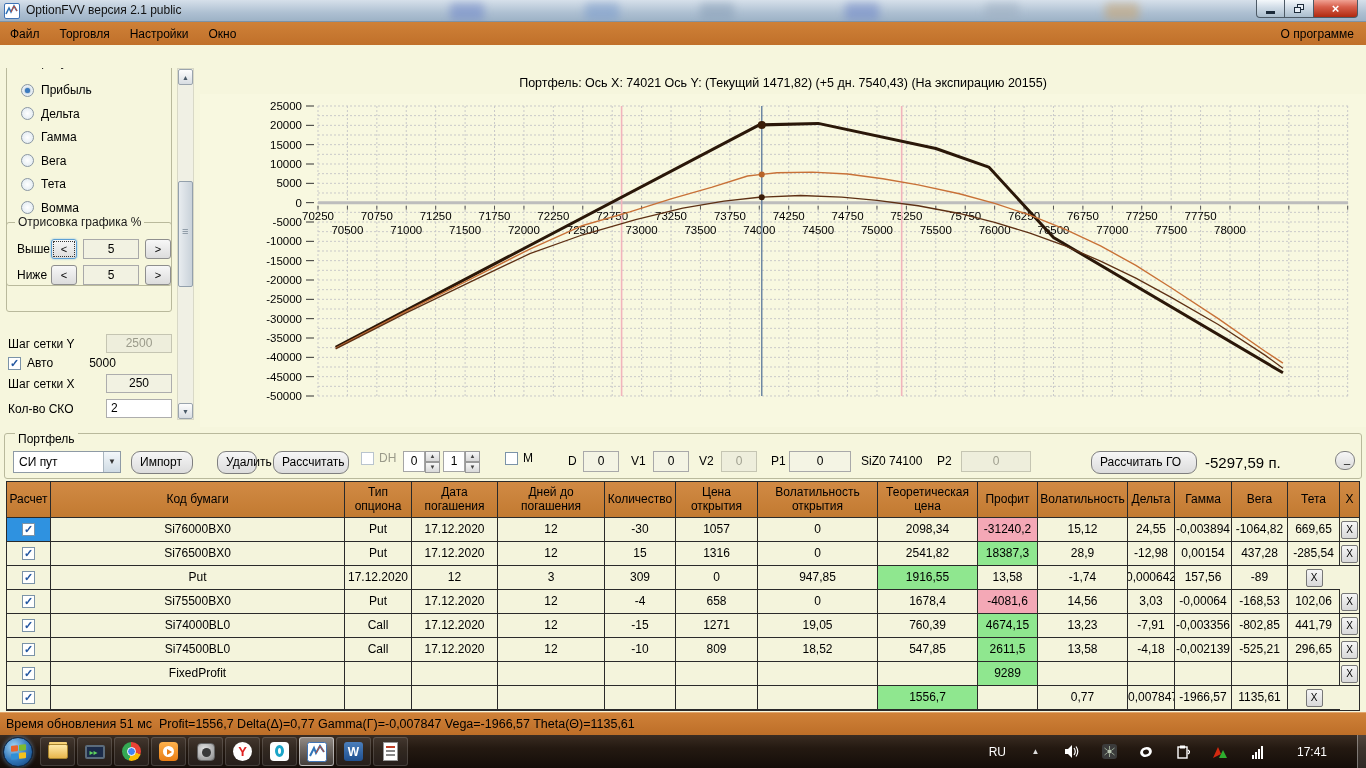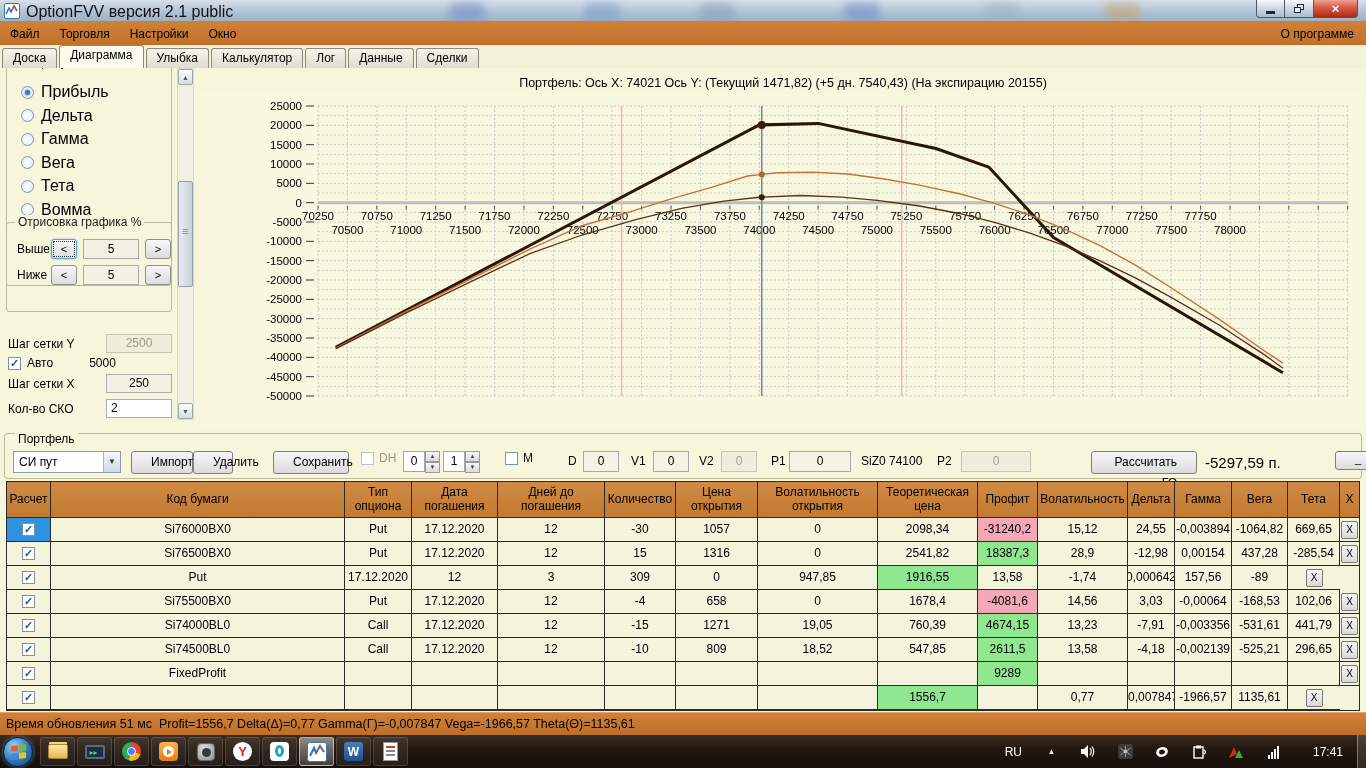--- a/index.html
+++ b/index.html
@@ -5,21 +5,21 @@
   * { margin:0; padding:0; box-sizing:border-box; }
   body { font-family:"Liberation Sans", sans-serif; background:#444; }
   #screen { position:relative; width:1366px; height:768px; overflow:hidden; background:#f6f6dd; }
 
   
   #titlebar { position:absolute; left:0; top:0; width:1366px; height:22px;
     background:linear-gradient(#d6e0ea,#aec0d2 60%,#9db2c6); border-bottom:1px solid #7d92a6; overflow:hidden; }
   .blur-blob { position:absolute; top:3px; width:34px; height:18px; border-radius:4px; filter:blur(4px); opacity:.55; }
   #app-icon { position:absolute; left:4px; top:3px; width:16px; height:16px; background:#fff; border:1px solid #3f73b5; border-radius:2px; }
   #app-icon svg { display:block; }
-  #win-title { position:absolute; left:26px; top:3px; font-size:16px; color:#111; }
+  #win-title { position:absolute; left:26px; top:3px; font-size:12px; color:#111; }
   #win-controls { position:absolute; right:8px; top:0; display:flex; }
   .win-btn { height:18px; border:1px solid #4d5a66; border-top:none; display:flex; align-items:center; justify-content:center;
     background:linear-gradient(#f4f8fb,#cfdbe6 45%,#aabdcd); }
   .win-btn.min { width:29px; border-radius:0 0 0 4px; }
   .win-btn.res { width:28px; border-left:none; border-right:none; }
   .win-btn.close { width:45px; border-radius:0 0 4px 0; background:linear-gradient(#f0a294,#d8604c 40%,#b0290f); color:#fff; font-size:13px; font-weight:bold; }
   .glyph-min { width:9px; height:3px; background:#1c2b3a; margin-top:7px; }
   .glyph-res { position:relative; width:10px; height:9px; }
   .glyph-res i { position:absolute; width:7px; height:6px; border:1px solid #1c2b3a; background:#e8eff6; }
   .glyph-res i.b { left:0; bottom:0; } .glyph-res i.t { right:0; top:0; }
@@ -37,21 +37,21 @@
   .tab.active { height:23px; background:#fcfcee; font-weight:normal; position:relative; z-index:2; }
 
   
   #main { position:absolute; left:0; top:68px; width:1366px; height:359px; background:#f6f6dd; overflow:hidden; }
 
   
   #sidebar { position:absolute; left:0; top:0; width:200px; height:359px; overflow:hidden; }
   .groupbox { position:absolute; border:1px solid #b9b99c; border-radius:3px; }
   .groupbox .gb-label { position:absolute; top:-8px; left:8px; background:#f6f6dd; padding:0 3px; font-size:12px; color:#1a1a1a; }
   #group-draw { left:6px; top:-6px; width:166px; height:224px; }
-  .radio-row { position:absolute; left:14px; display:flex; align-items:center; font-size:16px; color:#000; }
+  .radio-row { position:absolute; left:14px; display:flex; align-items:center; font-size:12px; color:#000; }
   .radio-dot { width:13px; height:13px; border-radius:50%; border:1px solid #8a97a3; background:radial-gradient(#fff,#dce6ee); margin-right:7px; position:relative; }
   .radio-dot.sel::after { content:""; position:absolute; left:3px; top:3px; width:5px; height:5px; border-radius:50%; background:#3b7bbf; box-shadow:0 0 2px #2c5c92; }
   #group-render { left:6px; top:154px; width:166px; height:90px; }
   .spin-row { position:absolute; left:10px; display:flex; align-items:center; font-size:12px;justify-content:flex-end; }
   .spin-row .lbl { width:34px; }
   .sbtn { width:26px; height:20px; font-size:11px; text-align:center; line-height:18px;
     background:linear-gradient(#f7f7f7,#dcdcdc); border:1px solid #8e8e8e; border-radius:3px; }
   .sbtn.focus { outline:1px dotted #333; outline-offset:-3px; border-color:#5c9fd4; box-shadow:0 0 2px #7ab8e8; }
   .spin-val { width:56px; height:20px; margin:0 6px; text-align:center; line-height:18px; font-size:12px;
     background:#f2f2e2; border:1px solid #a9a9a9; }
@@ -73,21 +73,21 @@
   #chart-title { position:absolute; left:0; top:8px; width:100%; text-align:center; font-size:12.5px; color:#000; }
   #chart-svg { position:absolute; left:0; top:26px; }
 
   
   #portfolio-bar { position:absolute; left:0; top:427px; width:1366px; height:53px; background:#f6f6dd; }
   #pf-group { position:absolute; left:4px; top:6px; width:1358px; height:46px; border:1px solid #b9b99c; border-radius:3px; }
   #pf-label { position:absolute; left:10px; top:-2px; background:#f6f6dd; padding:0 3px; font-size:12px; }
   .pf-ctl { position:absolute; top:17px; }
   #pf-combo { left:8px; width:108px; height:22px; background:#fff; border:1px solid #8e9aa5; font-size:12px; display:flex; align-items:center; padding-left:5px; }
   #pf-combo .arr { margin-left:auto; width:17px; height:20px; background:linear-gradient(#f3f7fa,#cfdbe4); border-left:1px solid #aab6bf; font-size:8px; color:#333; text-align:center; line-height:20px; }
-  .pf-btn { height:23px; padding:0 19px; font-size:12px; background:linear-gradient(#f6f6f6,#dcdcdc); border:1px solid #7f7f7f; border-radius:3px; line-height:21px; text-align:right; }
+  .pf-btn { height:23px; padding:0 8px; font-size:12px; background:linear-gradient(#f6f6f6,#dcdcdc); border:1px solid #7f7f7f; border-radius:9px; line-height:21px; text-align:left; }
   .pf-chk { display:flex; align-items:center; font-size:12px; gap:5px; }
   .pf-chk.dis { color:#9a9a8a; } .pf-chk.dis .cbx { border-color:#b9c4ce; }
   .spinner { display:flex; height:21px; }
   .spinner .num { width:22px; background:#fff; border:1px solid #a5a5a5; font-size:12px; text-align:center; line-height:19px; }
   .spinner .ud { display:flex; flex-direction:column; width:15px; }
   .spinner .ud i { flex:1; font-style:normal; font-size:6px; line-height:9px; text-align:center; background:linear-gradient(#f7f7f7,#d9d9d9); border:1px solid #9a9a9a; color:#444; }
   .pf-lbl { font-size:12px; line-height:21px; }
   .pf-inp { height:21px; border:1px solid #a9a9a9; background:#f4f4e4; font-size:12px; text-align:center; line-height:19px; }
   .pf-inp.dis { color:#a0a090; background:#eeeedc; border-color:#c5c5b2; }
   #pf-go-val { font-size:15px; line-height:23px; }
@@ -115,21 +115,21 @@
   #taskbar { position:absolute; left:0; top:735px; width:1366px; height:33px;
     background:linear-gradient(#3a2c22,#241911 40%,#140d09); display:flex; align-items:center; }
   #start-orb { width:30px; height:30px; margin:0 6px 0 3px; border-radius:50%;
     background:radial-gradient(circle at 35% 30%, #9fd4f5, #2f74b8 55%, #123c6e); border:1px solid #0c2a4e; position:relative; box-shadow:0 0 4px rgba(120,180,240,.6); }
   .flag { position:absolute; left:7px; top:7px; width:15px; height:15px; transform:skewY(-6deg); display:grid; grid-template-columns:7px 7px; grid-gap:1px; }
   .flag i { width:7px; height:6px; border-radius:1px; }
   .tb-slot { width:35px; height:29px; margin:0 1px; border-radius:3px; display:flex; align-items:center; justify-content:center;
     background:rgba(255,255,255,.07); border:1px solid rgba(255,255,255,.14); }
   .tb-slot.active { background:linear-gradient(rgba(255,255,255,.45),rgba(255,255,255,.2)); border-color:rgba(255,255,255,.5); }
   .ic { position:relative; }
-  #tray { margin-left:auto; display:flex; align-items:center; gap:22px; color:#fff; font-size:12px; padding-right:4px; }
+  #tray { margin-left:auto; display:flex; align-items:center; gap:22px; color:#fff; font-size:12px; padding-right:20px; }
   .tray-ic { width:15px; height:15px; display:flex; align-items:center; justify-content:center; }
   #tray-arrow { color:#ddd; font-size:8px; }
   .bars { display:flex; align-items:flex-end; gap:1px; }
   .bars i { width:2px; background:#fff; }
   #clock { padding:0 10px; }
   #show-desktop { width:9px; height:33px; background:rgba(255,255,255,.12); border-left:1px solid rgba(255,255,255,.35); }
 </style>
 </head>
 <body>
 
@@ -161,29 +161,20 @@
         </div>
       <div class="win-btn close">×</div>
     </div>
   </div>
 
   <div id="menubar">
     <span id="menu-items"><span class="menu-item">Файл</span><span class="menu-item">Торговля</span><span class="menu-item">Настройки</span><span class="menu-item">Окно</span></span>
     <span id="menu-right" class="menu-item">О программе</span>
   </div>
 
-  <div id="tabstrip">
-      <div class="tab">Доска</div>
-      <div class="tab active">Диаграмма</div>
-      <div class="tab">Улыбка</div>
-      <div class="tab">Калькулятор</div>
-      <div class="tab">Лог</div>
-      <div class="tab">Данные</div>
-      <div class="tab">Сделки</div>
-    </div>
 
   <div id="main">
 
     <div id="sidebar">
       <div class="groupbox" id="group-draw">
         <span class="gb-label">Что рисуем</span>
         <span id="radio-list"><div class="radio-row" style="top: 20px;">
               <span class="radio-dot sel"></span>
               <span>Прибыль</span>
             </div><div class="radio-row" style="top: 43.5px;">
@@ -427,22 +418,22 @@
   </div>
 
   <div id="portfolio-bar">
     <div id="pf-group">
       <span id="pf-label">Портфель</span>
       <div class="pf-ctl" id="pf-combo">
         <span>СИ пут</span>
         <span class="arr">▼</span>
       </div>
       <div class="pf-ctl pf-btn" style="left:126px;width:62px">Импорт</div>
-      <div class="pf-ctl pf-btn" style="left:188px;width:40px">Удалить</div>
-      <div class="pf-ctl pf-btn" style="left:268px;width:76px">Сохранить</div>
+      <div class="pf-ctl pf-btn" style="left:212px;width:40px">Удалить</div>
+      <div class="pf-ctl pf-btn" style="left:268px;width:76px">Рассчитать</div>
       <div class="pf-ctl pf-chk dis" style="left:356px">
         <span class="cbx"></span>
         <span>DH</span>
       </div>
       <div class="pf-ctl spinner" style="left:398px">
         <span class="num">0</span>
         <span class="ud">
             <i>▲</i>
             <i>▼</i>
           </span>
@@ -578,21 +569,21 @@
         <div>17.12.2020</div>
         <div>12</div>
         <div>-15</div>
         <div>1271</div>
         <div>19,05</div>
         <div>760,39</div>
         <div class="cell-profit pos">4674,15</div>
         <div>13,23</div>
         <div>-7,91</div>
         <div>-0,003356</div>
-        <div>-531,61</div>
+        <div>-802,85</div>
         <div>441,79</div>
         <div><span class="xbtn">X</span></div>
       </div>
       <div class="trow body">
         <div class="cell-check"><span class="cbx">✓</span></div>
         <div>Si74500BL0</div>
         <div>Call</div>
         <div>17.12.2020</div>
         <div>12</div>
         <div>-10</div>

